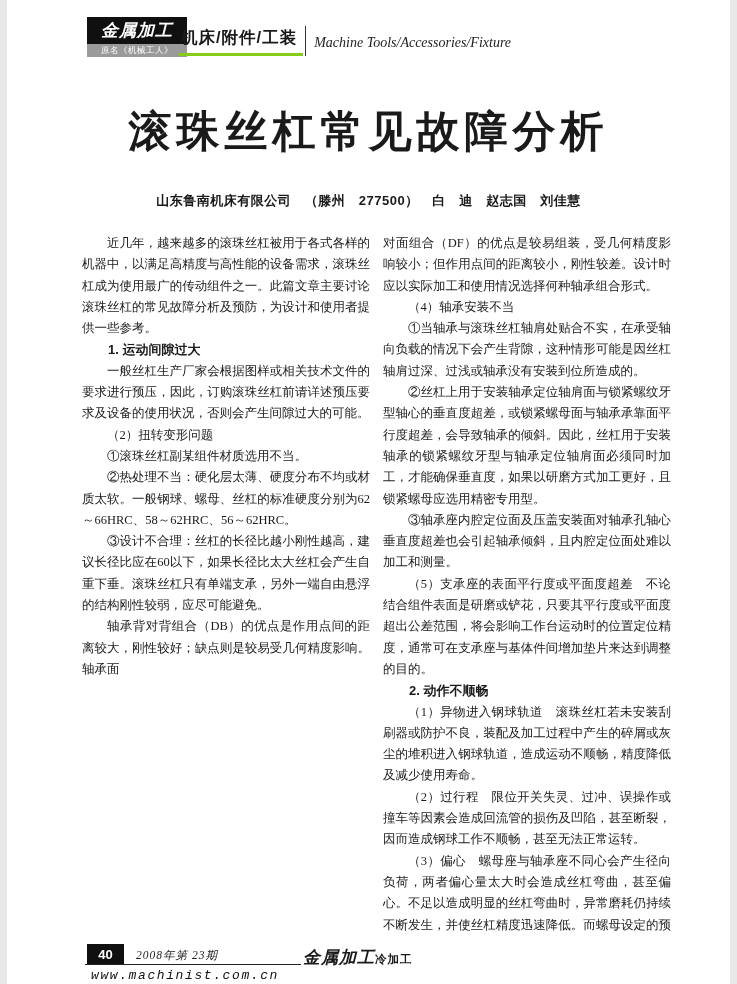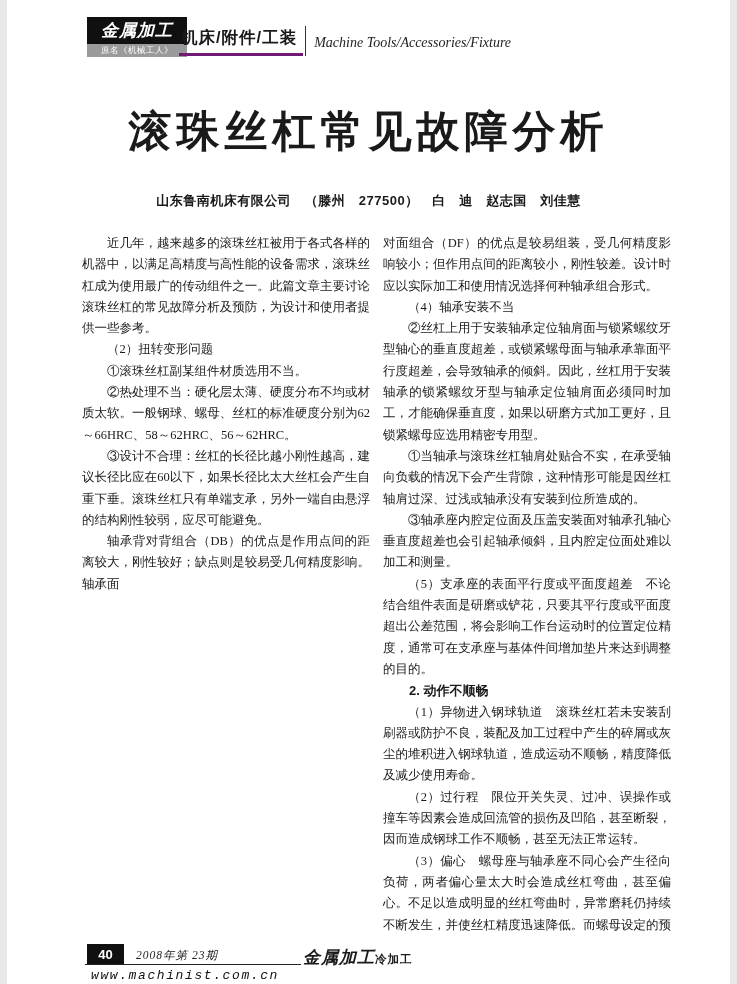--- a/index.html
+++ b/index.html
@@ -14,21 +14,21 @@
     background:#101010;color:#fff;height:27px;display:flex;align-items:center;justify-content:center;
     font-family:"Liberation Serif",serif;font-style:italic;font-weight:bold;font-size:17px;letter-spacing:1px;
   }
   .masthead .logo-sub{
     background:#9a9a9a;color:#fff;height:13px;display:flex;align-items:center;justify-content:center;
     font-size:8.5px;font-family:"Liberation Sans",sans-serif;letter-spacing:.5px;
   }
   .section-row{position:absolute;left:172px;top:26px;display:flex;align-items:flex-end;}
   .section-cn{
     font-family:"Liberation Sans","DejaVu Sans",sans-serif;font-weight:bold;font-size:16.5px;
-    padding:0 6px 4px 2px;border-bottom:3px solid #701a75;letter-spacing:1px;
+    padding:0 6px 4px 2px;border-bottom:3px solid #84cc16;letter-spacing:1px;
   }
   .section-divider{width:1px;height:30px;background:#333;margin:0 8px 0 2px;}
   .section-en{
     font-family:"Liberation Serif","DejaVu Serif",serif;font-style:italic;font-size:14px;
     padding-bottom:5px;color:#222;
   }
   
   .title{
     position:absolute;left:0;top:103px;width:100%;text-align:center;
     font-size:43px;font-weight:600;letter-spacing:5px;
@@ -82,31 +82,33 @@
     <div class="section-divider"></div>
     <div class="section-en">Machine Tools/Accessories/Fixture</div>
   </div>
 
   <div class="title">滚珠丝杠常见故障分析</div>
   <div class="byline">山东鲁南机床有限公司　（滕州　277500）　白　迪　赵志国　刘佳慧</div>
 
   <div class="body-cols">
     <div class="col">
         <p class="para para">近几年，越来越多的滚珠丝杠被用于各式各样的机器中，以满足高精度与高性能的设备需求，滚珠丝杠成为使用最广的传动组件之一。此篇文章主要讨论滚珠丝杠的常见故障分析及预防，为设计和使用者提供一些参考。</p>
+        <p class="para heading">1. 运动间隙过大</p>
+        <p class="para para">一般丝杠生产厂家会根据图样或相关技术文件的要求进行预压，因此，订购滚珠丝杠前请详述预压要求及设备的使用状况，否则会产生间隙过大的可能。</p>
         <p class="para para">（2）扭转变形问题</p>
         <p class="para para">①滚珠丝杠副某组件材质选用不当。</p>
         <p class="para para">②热处理不当：硬化层太薄、硬度分布不均或材质太软。一般钢球、螺母、丝杠的标准硬度分别为62～66HRC、58～62HRC、56～62HRC。</p>
         <p class="para para">③设计不合理：丝杠的长径比越小刚性越高，建议长径比应在60以下，如果长径比太大丝杠会产生自重下垂。滚珠丝杠只有单端支承，另外一端自由悬浮的结构刚性较弱，应尽可能避免。</p>
         <p class="para para">轴承背对背组合（DB）的优点是作用点间的距离较大，刚性较好；缺点则是较易受几何精度影响。轴承面</p>
       </div>
     <div class="col">
         <p class="para cont">对面组合（DF）的优点是较易组装，受几何精度影响较小；但作用点间的距离较小，刚性较差。设计时应以实际加工和使用情况选择何种轴承组合形式。</p>
         <p class="para para">（4）轴承安装不当</p>
+        <p class="para para">①当轴承与滚珠丝杠轴肩处贴合不实，在承受轴向负载的情况下会产生背隙，这种情形可能是因丝杠轴肩过深、过浅或轴承没有安装到位所造成的。</p>
         <p class="para para">②丝杠上用于安装轴承定位轴肩面与锁紧螺纹牙型轴心的垂直度超差，或锁紧螺母面与轴承承靠面平行度超差，会导致轴承的倾斜。因此，丝杠用于安装轴承的锁紧螺纹牙型与轴承定位轴肩面必须同时加工，才能确保垂直度，如果以研磨方式加工更好，且锁紧螺母应选用精密专用型。</p>
-        <p class="para para">①当轴承与滚珠丝杠轴肩处贴合不实，在承受轴向负载的情况下会产生背隙，这种情形可能是因丝杠轴肩过深、过浅或轴承没有安装到位所造成的。</p>
         <p class="para para">③轴承座内腔定位面及压盖安装面对轴承孔轴心垂直度超差也会引起轴承倾斜，且内腔定位面处难以加工和测量。</p>
         <p class="para para">（5）支承座的表面平行度或平面度超差　不论结合组件表面是研磨或铲花，只要其平行度或平面度超出公差范围，将会影响工作台运动时的位置定位精度，通常可在支承座与基体件间增加垫片来达到调整的目的。</p>
         <p class="para heading">2. 动作不顺畅</p>
         <p class="para para">（1）异物进入钢球轨道　滚珠丝杠若未安装刮刷器或防护不良，装配及加工过程中产生的碎屑或灰尘的堆积进入钢球轨道，造成运动不顺畅，精度降低及减少使用寿命。</p>
         <p class="para para">（2）过行程　限位开关失灵、过冲、误操作或撞车等因素会造成回流管的损伤及凹陷，甚至断裂，因而造成钢球工作不顺畅，甚至无法正常运转。</p>
         <p class="para para">（3）偏心　螺母座与轴承座不同心会产生径向负荷，两者偏心量太大时会造成丝杠弯曲，甚至偏心。不足以造成明显的丝杠弯曲时，异常磨耗仍持续不断发生，并使丝杠精度迅速降低。而螺母设定的预压力越高</p>
       </div>
   </div>
 
   <div class="page-badge">40</div>

